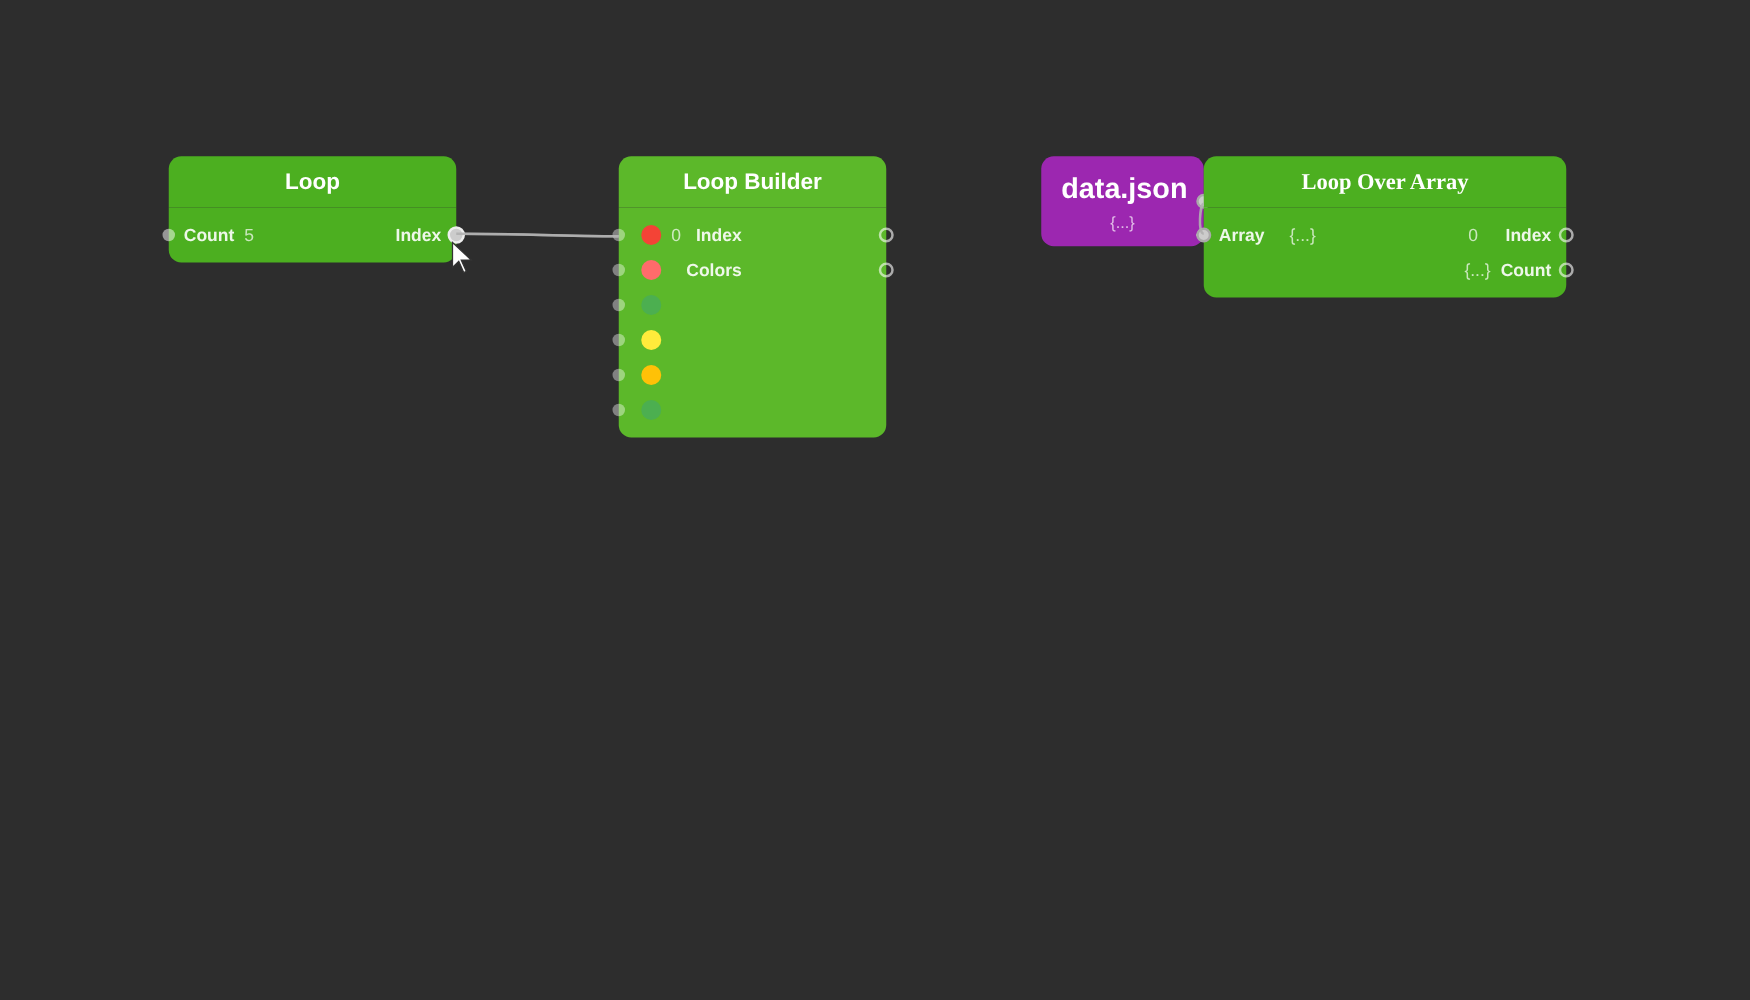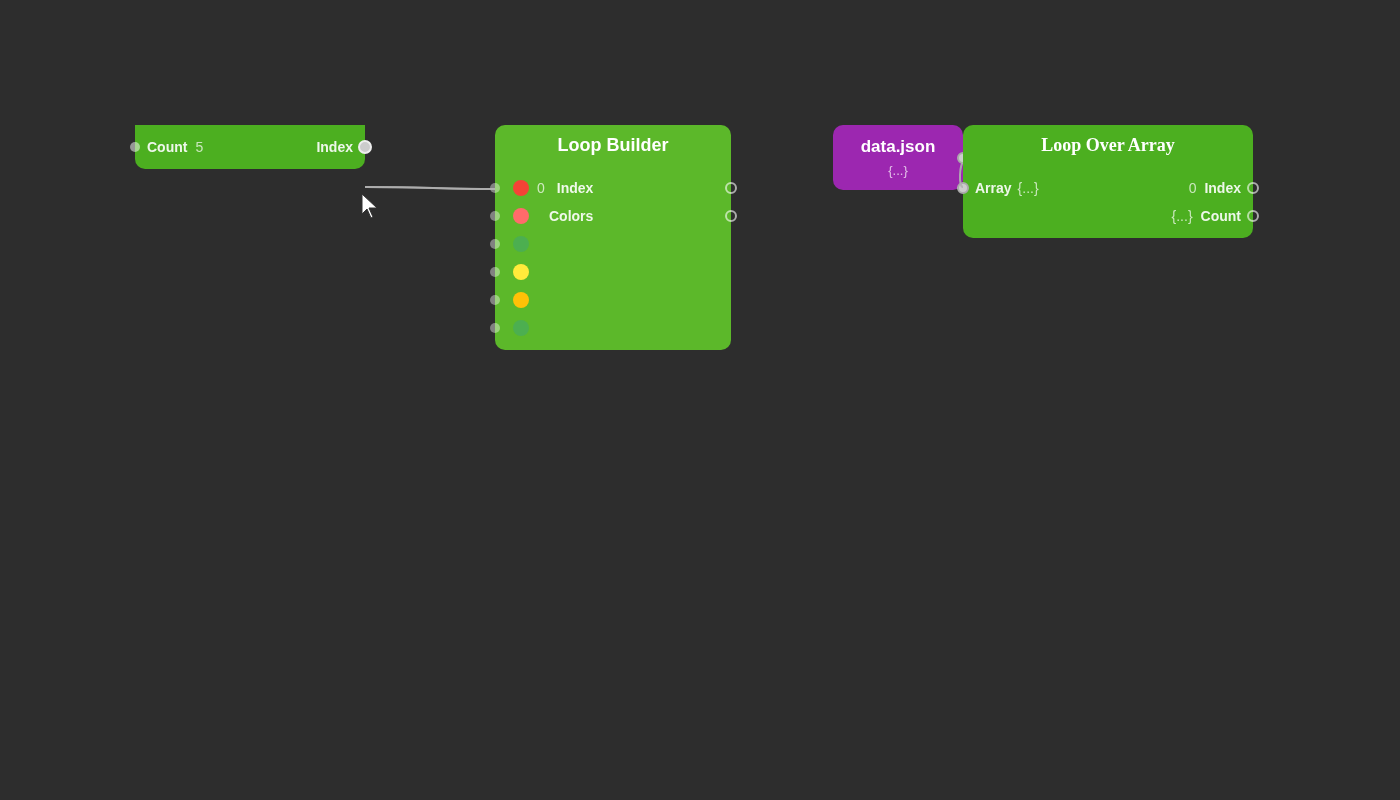--- a/index.html
+++ b/index.html
@@ -67,21 +67,21 @@
 
     .loop-node .node-body {
       background: #4caf20;
       text-align: center;
     }
 
     
     .loop-builder-node {
       left: 495px;
       top: 125px;
-      width: 236px;
+      width: 214px;
     }
 
     .loop-builder-node .node-header {
       background: #5cb82a;
     }
 
     .loop-builder-node .node-body {
       background: #5cb82a;
     }
 
@@ -131,20 +131,23 @@
 <body>
 
 <svg class="connections-svg">
 
   <path d="M 365 187 C 430 187, 450 189, 495 189" stroke="#aaaaaa" stroke-width="2" fill="none" opacity="0.8"></path>
 
   <path d="M 963 188 C 963 188, 963 188, 963 188" stroke="#aaaaaa" stroke-width="2" fill="none" opacity="0.8"></path>
 </svg>
 
 <div class="node loop-node">
+  <div class="node-header">
+    <span>Loop</span>
+  </div>
   <div class="node-body">
     <div class="node-row" style="justify-content: space-between;">
 
       <div style="position:absolute; left:-5px; top:50%; transform:translateY(-50%); width:10px; height:10px; border-radius:50%; background:rgba(255,255,255,0.5);"></div>
       <span class="row-label">Count</span>
       <span class="row-value" style="margin-left:8px;">5</span>
       <span class="row-label" style="margin-left: auto;">Index</span>
 
       <div style="position:absolute; right:-7px; top:50%; transform:translateY(-50%); width:14px; height:14px; border-radius:50%; background:#ccc; border:2px solid #eee;"></div>
     </div>
@@ -195,38 +198,38 @@
 
     <div class="node-row">
       <div style="position:absolute; left:-5px; top:50%; transform:translateY(-50%); width:10px; height:10px; border-radius:50%; background:rgba(255,255,255,0.4);"></div>
       <div class="color-dot" style="background:#4caf50;"></div>
     </div>
   </div>
 </div>
 
 <div class="node data-json-node" style="left:833px; top:125px; width:130px;">
   <div style="background:#9c27b0; border-radius:10px; padding:12px 16px; position:relative;">
-    <div style="text-align:center; font-weight:bold; font-size:17px; color:#fff; margin-bottom:6px;">data.json</div>
+    <div style="text-align:center; font-weight:bold; font-size:23px; color:#fff; margin-bottom:6px;">data.json</div>
     <div style="text-align:center; font-size:13px; color:rgba(255,255,255,0.7);">{...}</div>
 
     <div style="position:absolute; right:-6px; top:50%; transform:translateY(-50%); width:12px; height:12px; border-radius:50%; background:#ccc; border:2px solid #aaa;"></div>
   </div>
 </div>
 
 <svg style="position:absolute; top:0; left:0; width:100%; height:100%; pointer-events:none; overflow:visible;">
   <path d="M 963 188 C 960 188, 960 188, 957 188" stroke="#ccc" stroke-width="2" fill="none"></path>
 </svg>
 
 <div class="node loop-over-array-node" style="left:963px; top:125px; width:290px;">
   <div class="node-header" style="background:#4caf20; border-radius:10px 10px 0 0;">
     <span>Loop Over Array</span>
   </div>
   <div class="node-body" style="background:#4caf20; border-radius:0 0 10px 10px; padding:8px 0;">
 
-    <div class="node-row" style="justify-content: space-between;">
+    <div class="node-row" style="justify-content: space-between; gap: 14px;">
 
       <div style="position:absolute; left:-6px; top:50%; transform:translateY(-50%); width:12px; height:12px; border-radius:50%; background:#ccc; border:2px solid #aaa;"></div>
       <span class="row-label">Array</span>
       <span class="row-value" style="margin-left:6px;">{...}</span>
       <span class="row-value" style="margin-left:auto;">0</span>
       <span class="row-label" style="margin-left:8px;">Index</span>
       <div style="position:absolute; right:-6px; top:50%; transform:translateY(-50%); width:12px; height:12px; border-radius:50%; border:2px solid rgba(255,255,255,0.6); background:transparent;"></div>
     </div>
 
     <div class="node-row" style="justify-content: flex-end;">

